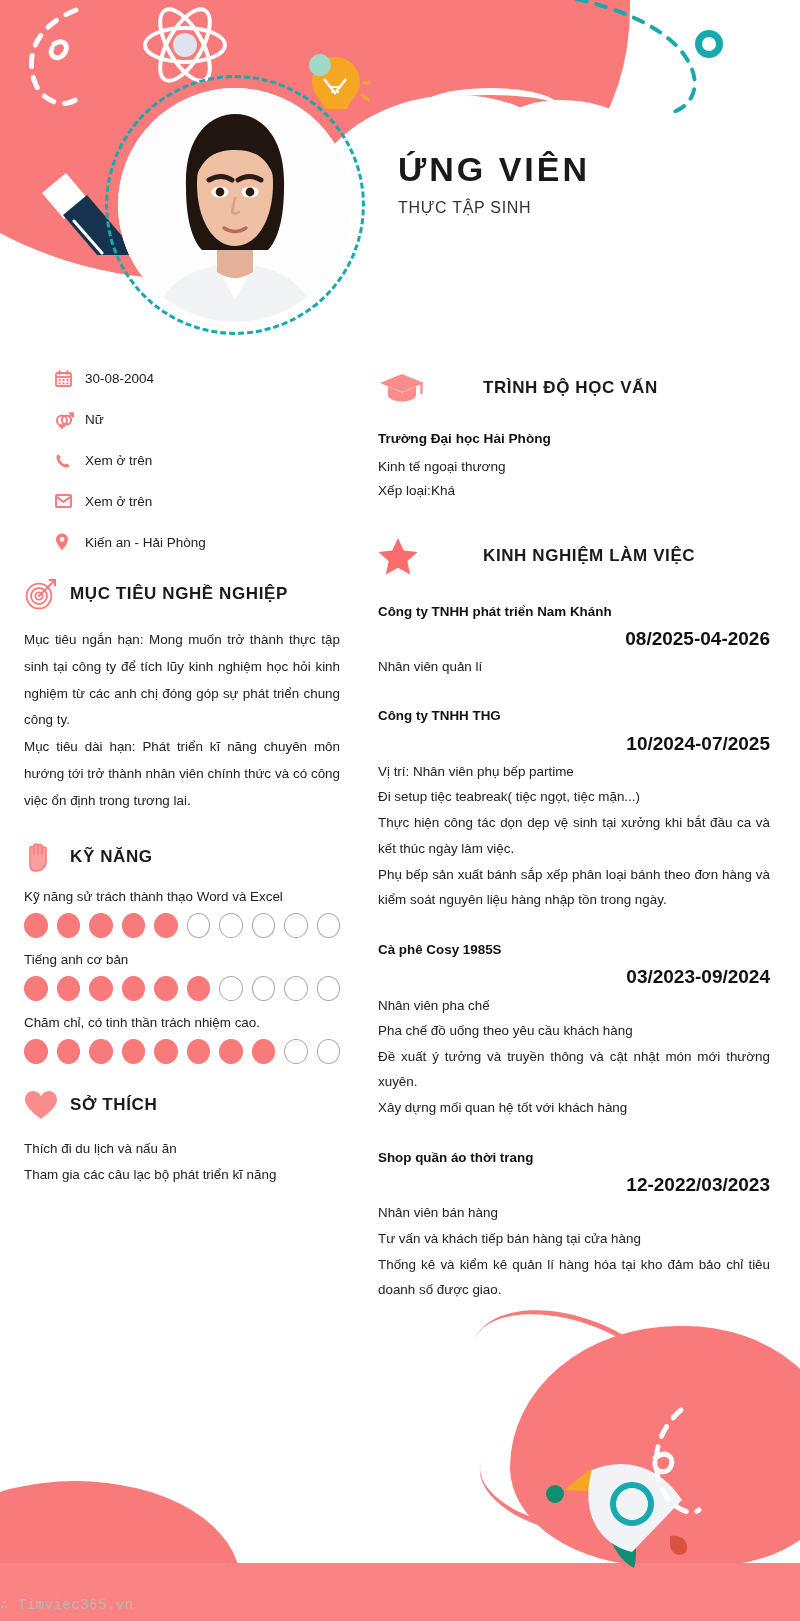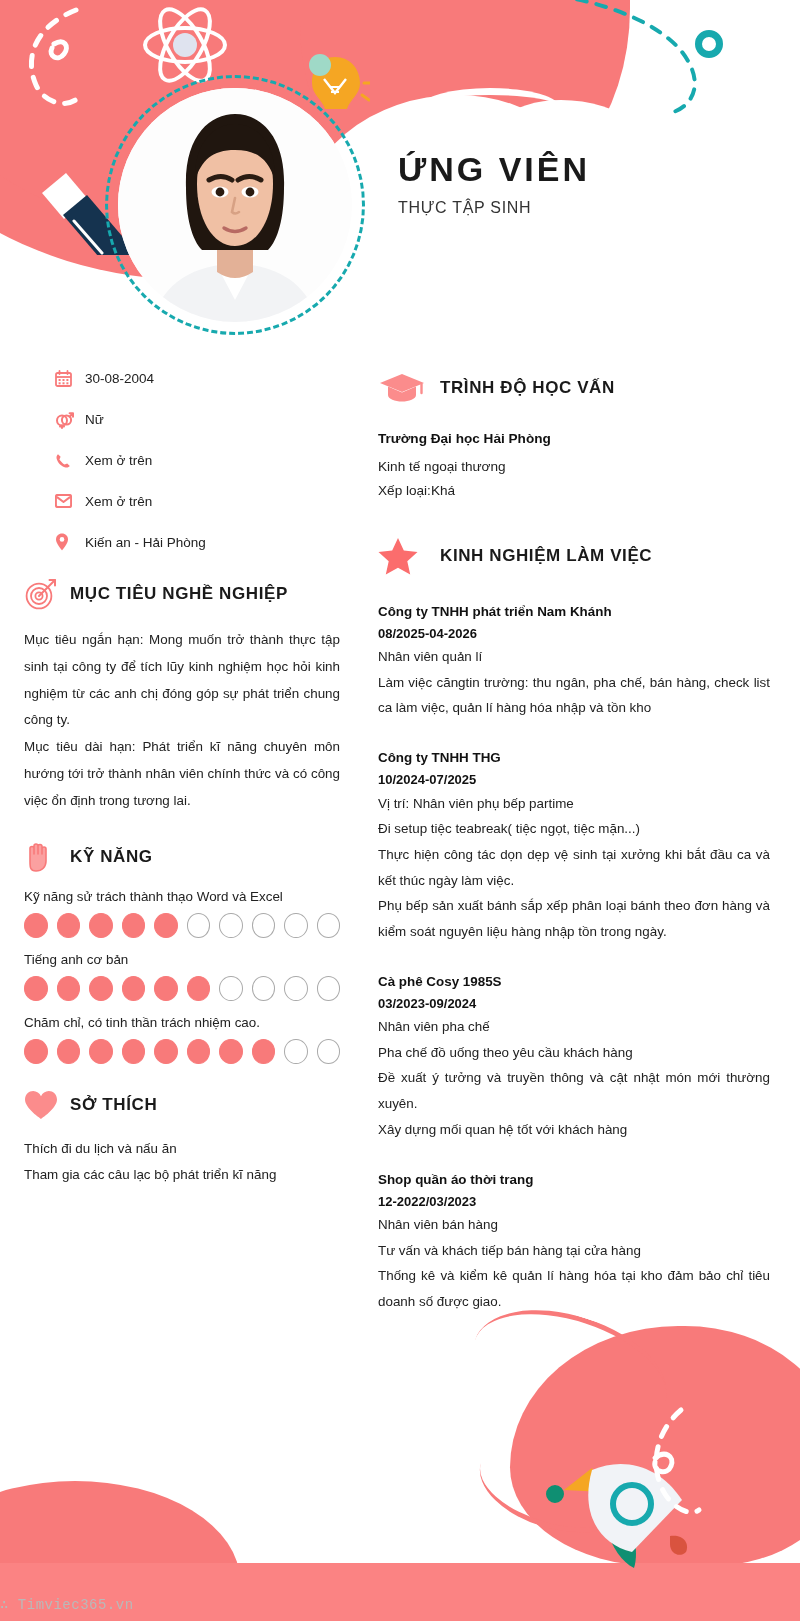--- a/index.html
+++ b/index.html
@@ -75,40 +75,40 @@
   .col-right { width: 430px; padding: 18px 30px 0 8px; }
 
   .contact-list { margin-top: 6px; }
   .contact-row { display: flex; align-items: center; margin-bottom: 23px; height: 18px; padding-left: 31px; }
   .contact-ico { width: 30px; flex: 0 0 30px; display: flex; align-items: center; justify-content: flex-start; color: #f87a7a; }
   .contact-txt { font-size: 13.5px; color: #222; }
 
   .sec-head { display: flex; align-items: center; margin: 26px 0 16px 0; }
   .sec-ico { width: 46px; flex: 0 0 46px; display: flex; align-items: center; justify-content: flex-start; }
   .sec-title { font-size: 17px; font-weight: bold; letter-spacing: 0.6px; color: #1a1a1a; }
-  .sec-head-r { display:flex; align-items:center; margin: 8px 0 26px 0; }
+  .sec-head-r { display:flex; align-items:center; margin: 8px 0 26px 0; gap: 43px; }
   .sec-ico-r { width: 62px; flex:0 0 62px; display:flex; align-items:center; justify-content:flex-start;}
 
   .para { font-size: 13.4px; line-height: 2.0; text-align: justify; color: #222; }
 
   .skill { margin-top: 14px; }
   .skill-label { font-size: 13.4px; color: #222; margin-bottom: 9px; }
   .dots { display: flex; gap: 9px; }
   .dot { width: 25px; height: 25px; border-radius: 50%; border: 1.3px solid #aaa; background: #fff; }
   .dot.on { background: #f87a7a; border-color: #f87a7a; }
 
   .hobby-line { font-size: 13.4px; line-height: 1.95; color: #222; }
 
   
   .edu-school { font-size: 13.6px; font-weight: bold; color: #111; margin-bottom: 9px; }
   .edu-line { font-size: 13.6px; color: #222; line-height: 1.75; }
 
   .job { margin-bottom: 26px; }
   .job-name { font-size: 13.4px; font-weight: bold; color: #111; line-height: 1.65; }
-  .job-date { font-size: 13px; font-weight: bold; color: #111; line-height: 1.65; }
+  .job-date { font-size: 19px; font-weight: bold; color: #111; line-height: 1.65; text-align: right; }
   .job-role { font-size: 13.4px; color: #222; line-height: 1.9; }
   .job-desc { font-size: 13.4px; color: #222; line-height: 1.92; text-align: justify; }
 
   
   .footer-art { position: absolute; left: 0; bottom: 0; width: 800px; height: 310px; pointer-events: none; }
   .f-blob-r { position: absolute; right: -40px; bottom: 55px; width: 330px; height: 240px;
     background: #f87a7a; border-radius: 52% 48% 40% 45% / 60% 55% 40% 42%; }
   .f-blob-bl { position: absolute; left: -90px; bottom: -60px; width: 330px; height: 200px;
     background: #f87a7a; border-radius: 50% 50% 45% 45%; }
   .f-band { position:absolute; left:0; bottom:0; width:800px; height:58px; background:#fb8383; }
@@ -383,23 +383,20 @@
           </svg>
         </span>
         <span class="sec-title">KINH NGHIỆM LÀM VIỆC</span>
       </div>
 
       <div>
         <div class="job">
           <div class="job-name">Công ty TNHH phát triển Nam Khánh</div>
           <div class="job-date">08/2025-04-2026</div>
           <div class="job-role">Nhân viên quản lí</div>
-          <div class="job-desc">
-              <div>Làm việc căngtin trường: thu ngân, pha chế, bán hàng, check list ca làm việc, quản lí hàng hóa nhập và tồn kho</div>
-            </div>
         </div>
         <div class="job">
           <div class="job-name">Công ty TNHH THG</div>
           <div class="job-date">10/2024-07/2025</div>
           <div class="job-role">Vị trí: Nhân viên phụ bếp partime</div>
           <div class="job-desc">
               <div>Đi setup tiệc teabreak( tiệc ngọt, tiệc mặn...)</div>
               <div>Thực hiện công tác dọn dẹp vệ sinh tại xưởng khi bắt đầu ca và kết thúc ngày làm việc.</div>
               <div>Phụ bếp sản xuất bánh sắp xếp phân loại bánh theo đơn hàng và kiểm soát nguyên liệu hàng nhập tồn trong ngày.</div>
             </div>

